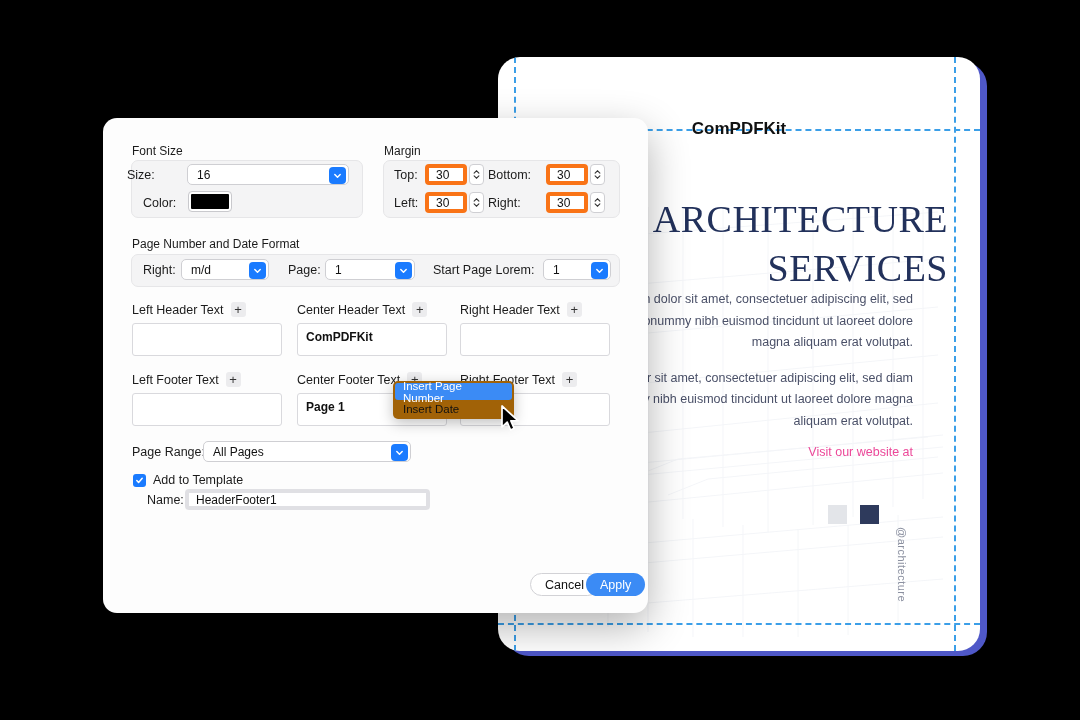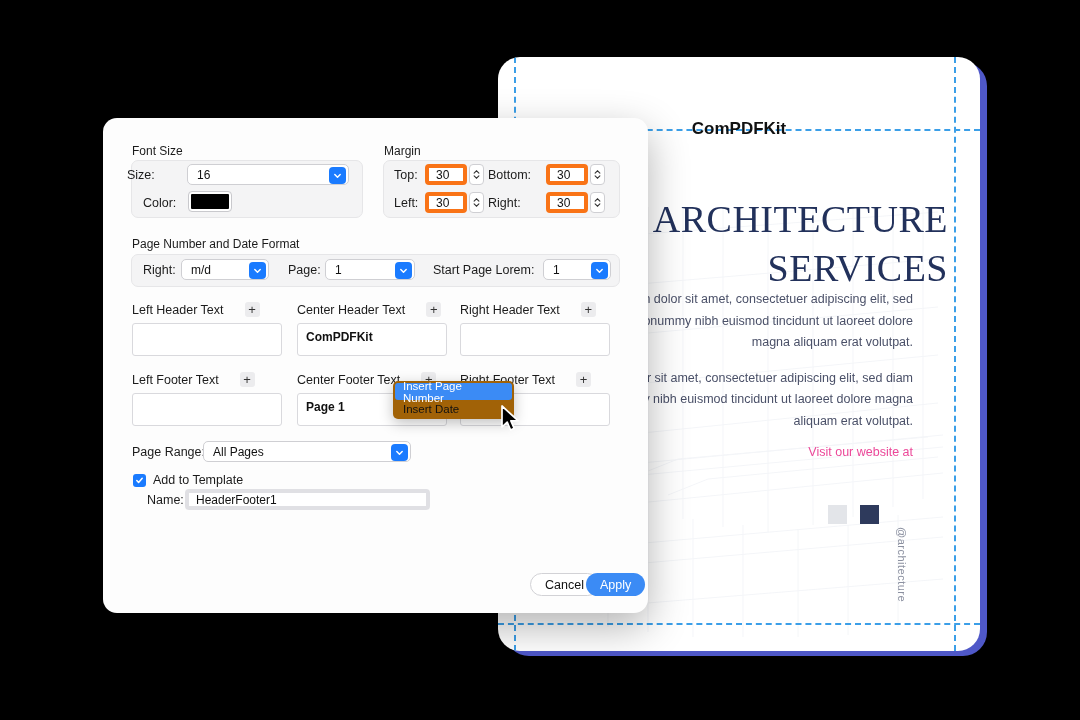--- a/index.html
+++ b/index.html
@@ -94,21 +94,21 @@
     padding: 0 7px; font-size: 12px; color: #111;
   }
   .stepper {
     width: 15px; height: 21px; background: #fff;
     border: 1px solid #cfcfd3; border-radius: 4px;
     display: flex; flex-direction: column; align-items: center; justify-content: center;
     gap: 1px;
   }
   .stepper svg { display: block; }
 
-  .field-head { display: flex; align-items: center; gap: 21px; font-size: 12.5px; }
+  .field-head { display: flex; align-items: center; gap: 7px; font-size: 12.5px; }
   .plus {
     width: 15px; height: 15px; background: #ececee; border-radius: 3px;
     display: flex; align-items: center; justify-content: center;
     font-size: 13px; line-height: 1; color: #333;
   }
   .bigbox {
     background: #fff; border: 1px solid #d9d9dd; border-radius: 3px;
     padding: 6px 8px; font-size: 12px; font-weight: bold; color: #111;
   }
 

